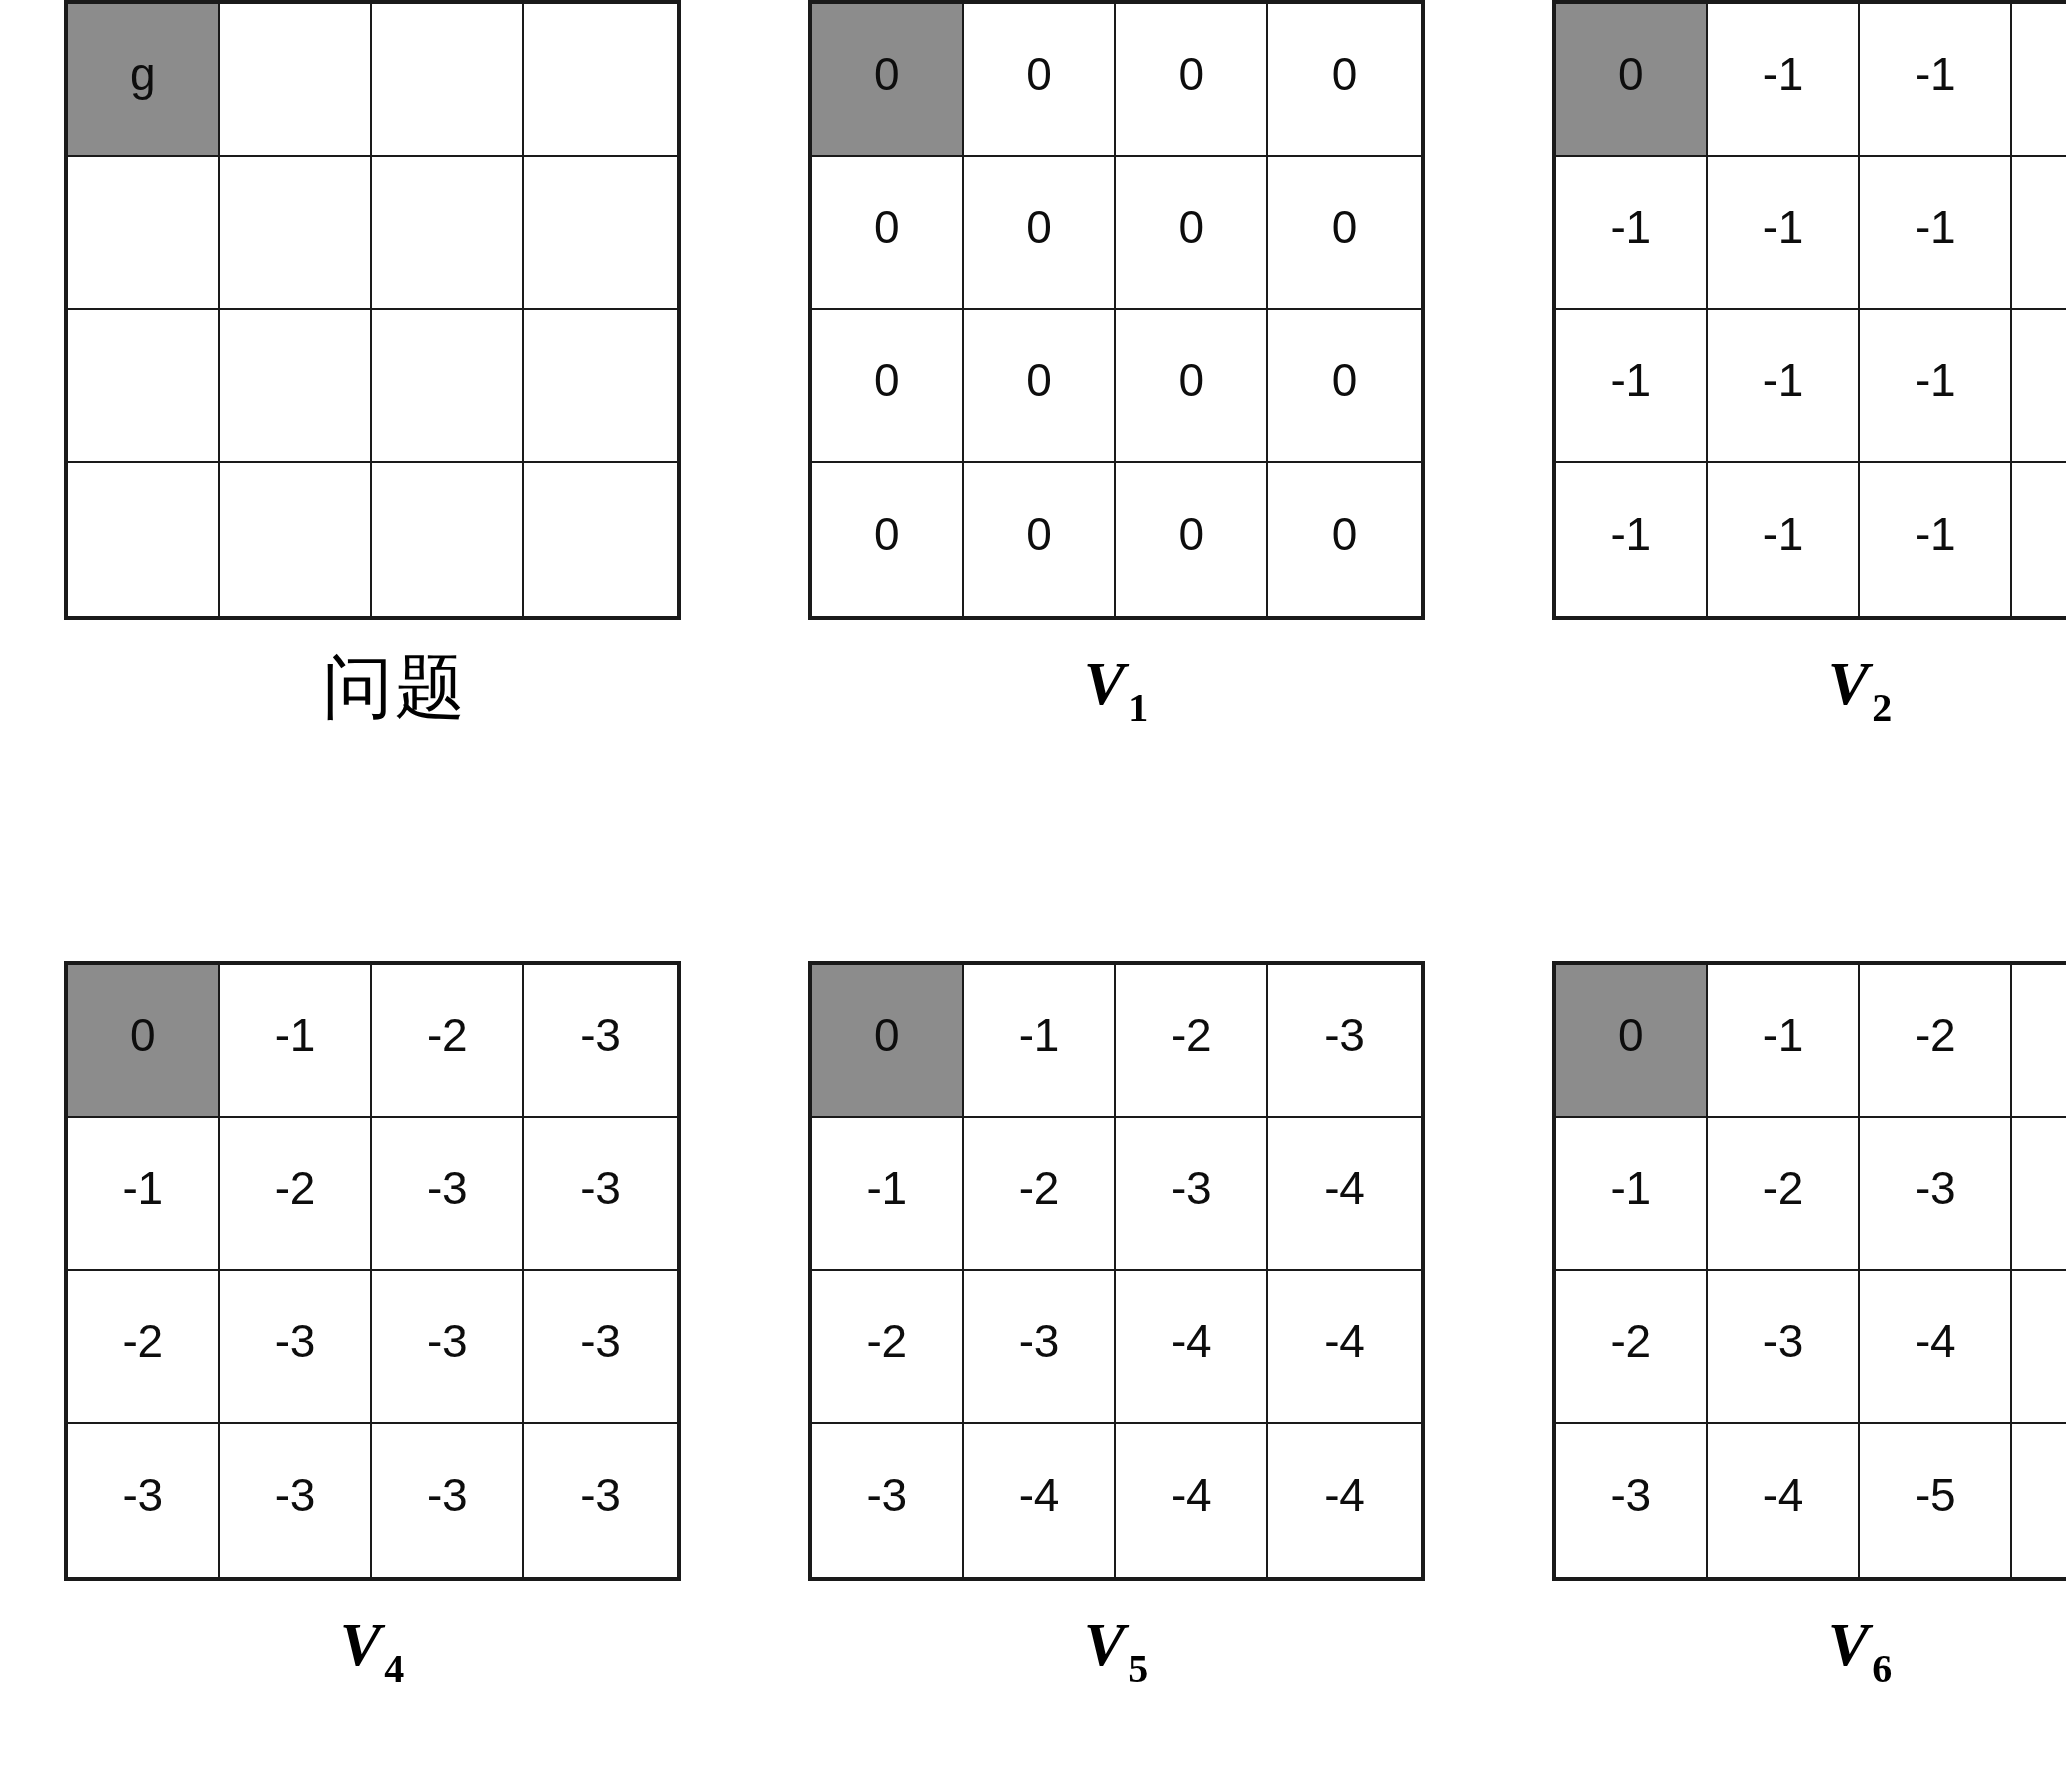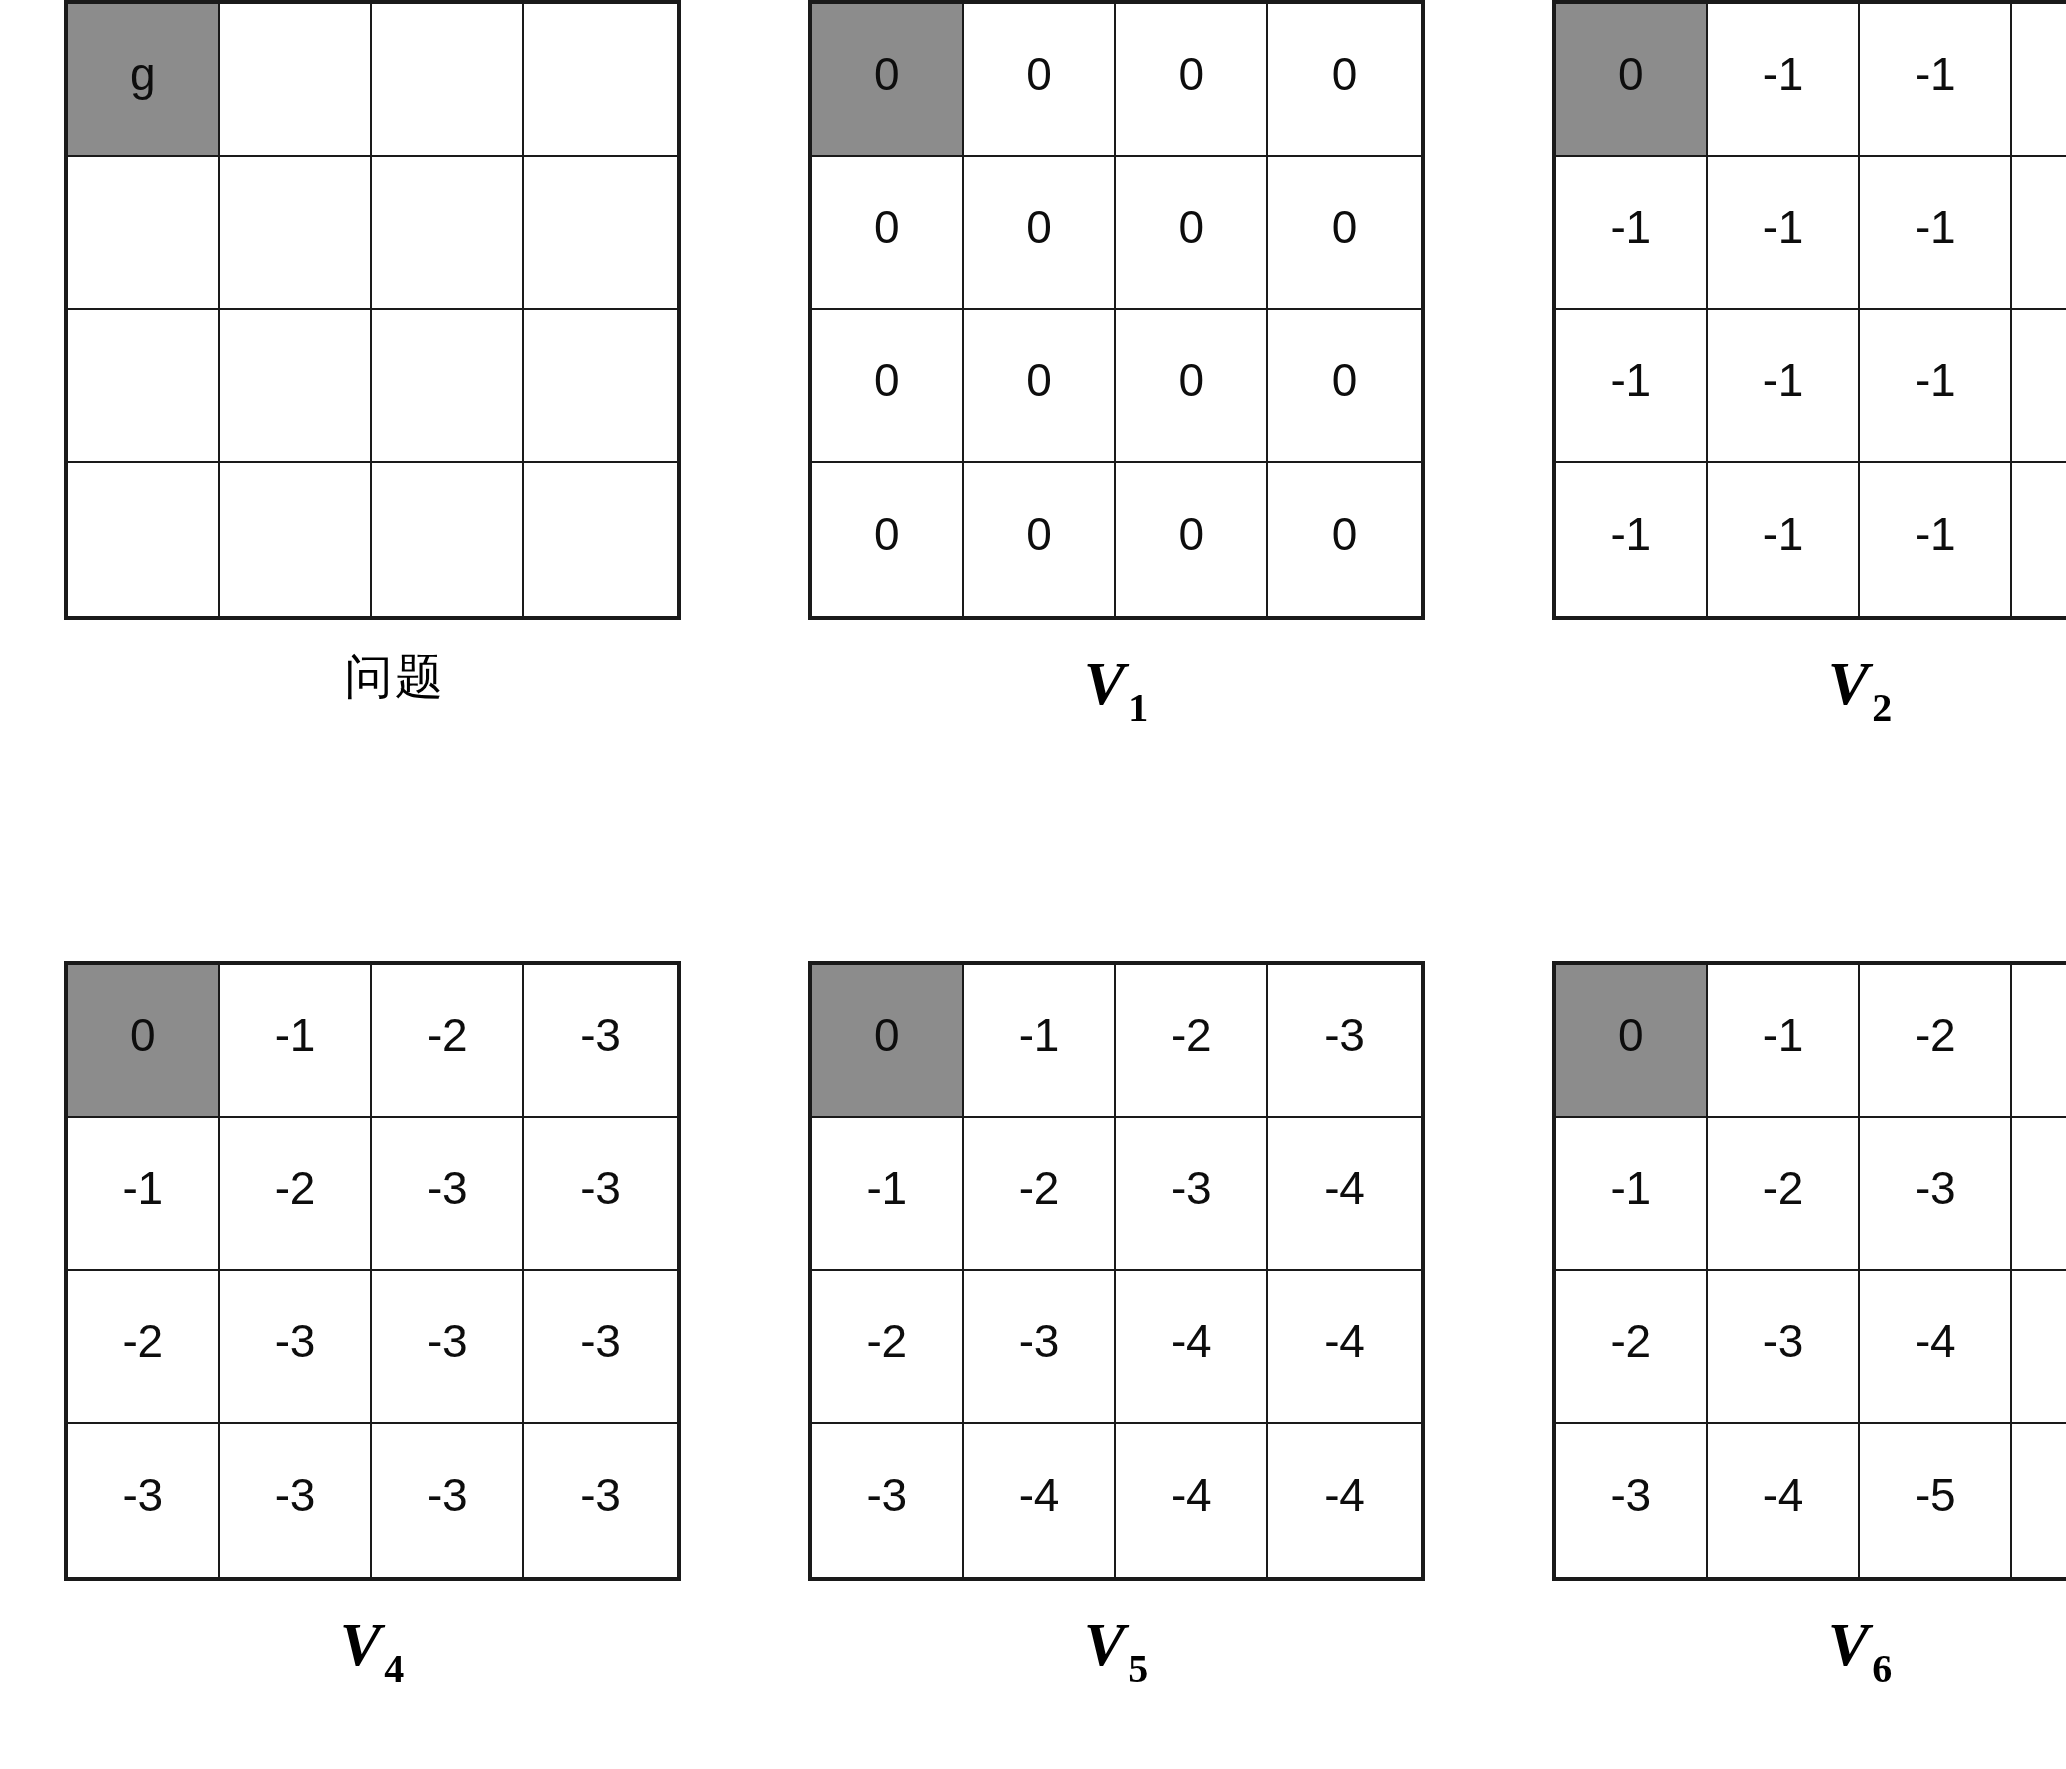--- a/index.html
+++ b/index.html
@@ -114,21 +114,21 @@
     font-size: 40px;
     line-height: 1;
     margin-left: 3.3px;
     position: relative;
     top: 17.4px;
   }
 
   .caption-cjk {
     font-family: "DejaVu Sans", sans-serif;
     font-weight: normal;
-    font-size: 48px;
+    font-size: 70px;
     line-height: 1;
     color: #000000;
     letter-spacing: 2.5px;
     margin-left: 46px;
   }
 </style>
 </head>
 <body>
 
 <div class="sheet">

